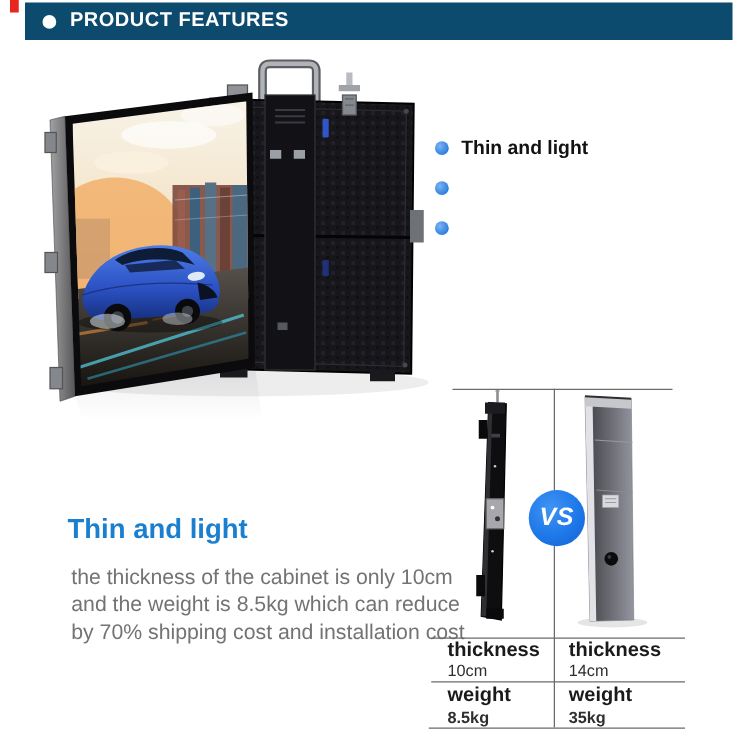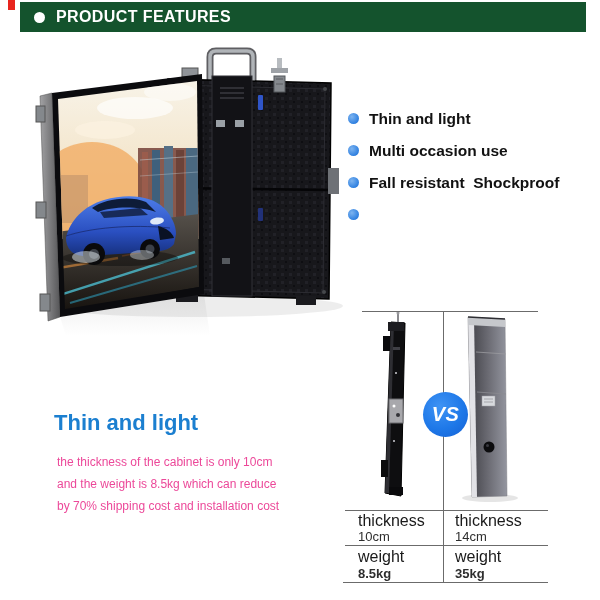--- a/index.html
+++ b/index.html
@@ -2,52 +2,52 @@
 <html><head>
 <meta charset="utf-8">
 <style>
   html,body{margin:0;padding:0;background:#fff;}
   body{width:600px;height:600px;position:relative;overflow:hidden;
        font-family:"Liberation Sans","DejaVu Sans",sans-serif;}
   .abs{position:absolute;}
 
   
   .red-mark{left:8px;top:0;width:7px;height:10px;background:#e8251e;}
-  .banner{left:20px;top:2px;width:566px;height:30px;background:#14532d;
+  .banner{left:20px;top:2px;width:566px;height:30px;background:#0c4a6e;
           display:flex;align-items:center;}
   .banner-dot{width:11px;height:11px;border-radius:50%;background:#fff;margin-left:14px;}
   .banner-title{color:#fff;font-weight:bold;font-size:16px;letter-spacing:.4px;margin-left:11px;}
 
   
   .features{left:348px;top:109px;list-style:none;margin:0;padding:0;
             display:flex;flex-direction:column;gap:13px;}
   .feature-item{display:flex;align-items:center;gap:10px;height:19px;}
   .feature-bullet{width:11px;height:11px;border-radius:50%;flex:0 0 11px;
        background:radial-gradient(circle at 35% 35%, #7db4f0 0%, #2f80e0 70%, #2566c8 100%);}
   .feature-label{font-weight:bold;font-size:15.5px;color:#121212;white-space:pre;}
 
   
   .hl-title{left:54px;top:410px;font-size:22px;font-weight:bold;color:#1b7fd0;}
-  .hl-text{left:57px;top:451px;font-size:12px;line-height:22px;color:#ec4899;white-space:pre-line;}
+  .hl-text{left:57px;top:451px;font-size:17px;line-height:22px;color:#737373;white-space:pre-line;}
 
   
   .line{background:#6b6b6b;}
   .hline-top{left:362px;top:311px;width:176px;height:1px;}
   .vline{left:443px;top:311px;width:1px;height:271px;z-index:1;}
   .t-line1{left:345px;top:510px;width:203px;height:1px;}
   .t-line2{left:345px;top:545px;width:203px;height:1px;}
   .t-line3{left:343px;top:582px;width:205px;height:1px;}
 
   .vs-badge{left:423px;top:392px;width:45px;height:45px;border-radius:50%;z-index:3;
        background:radial-gradient(circle at 38% 32%, #3f93f4 0%, #1e78e8 55%, #1460d4 100%);
        display:flex;align-items:center;justify-content:center;}
   .vs-label{color:#fff;font-weight:bold;font-style:italic;font-size:20px;letter-spacing:.5px;text-align:center;}
 
   .cell{position:absolute;color:#1a1a1a;}
-  .cell-label{font-size:16px;font-weight:normal;}
+  .cell-label{font-size:16px;font-weight:bold;}
   .cell-value{font-size:13px;color:#2e2e2e;}
   .colL{left:358px;} .colR{left:455px;}
   .rowA-label{top:512px;} .rowA-value{top:529px;text-align:right;}
   .rowB-label{top:548px;} .rowB-value{top:566px;font-weight:bold;}
 
   svg{position:absolute;}
   #photo-svg{left:28px;top:38px;width:320px;height:300px;}
   #panels-svg{left:370px;top:312px;width:160px;height:192px;z-index:2;}
 </style>
 </head>
@@ -174,25 +174,20 @@
   </g>
 </svg>
 
 <ul class="abs features">
   <li class="feature-item">
     <span class="feature-bullet"></span>
     <span class="feature-label">Thin and light</span>
   </li>
   <li class="feature-item">
     <span class="feature-bullet"></span>
-    <span class="feature-label">Multi occasion use</span>
-  </li>
-  <li class="feature-item">
-    <span class="feature-bullet"></span>
-    <span class="feature-label">Fall resistant  Shockproof</span>
   </li>
   <li class="feature-item">
     <span class="feature-bullet"></span>
   </li>
 </ul>
 
 <div class="abs hl-title">Thin and light</div>
 <div class="abs hl-text">the thickness of the cabinet is only 10cm
 and the weight is 8.5kg which can reduce
 by 70% shipping cost and installation cost</div>

